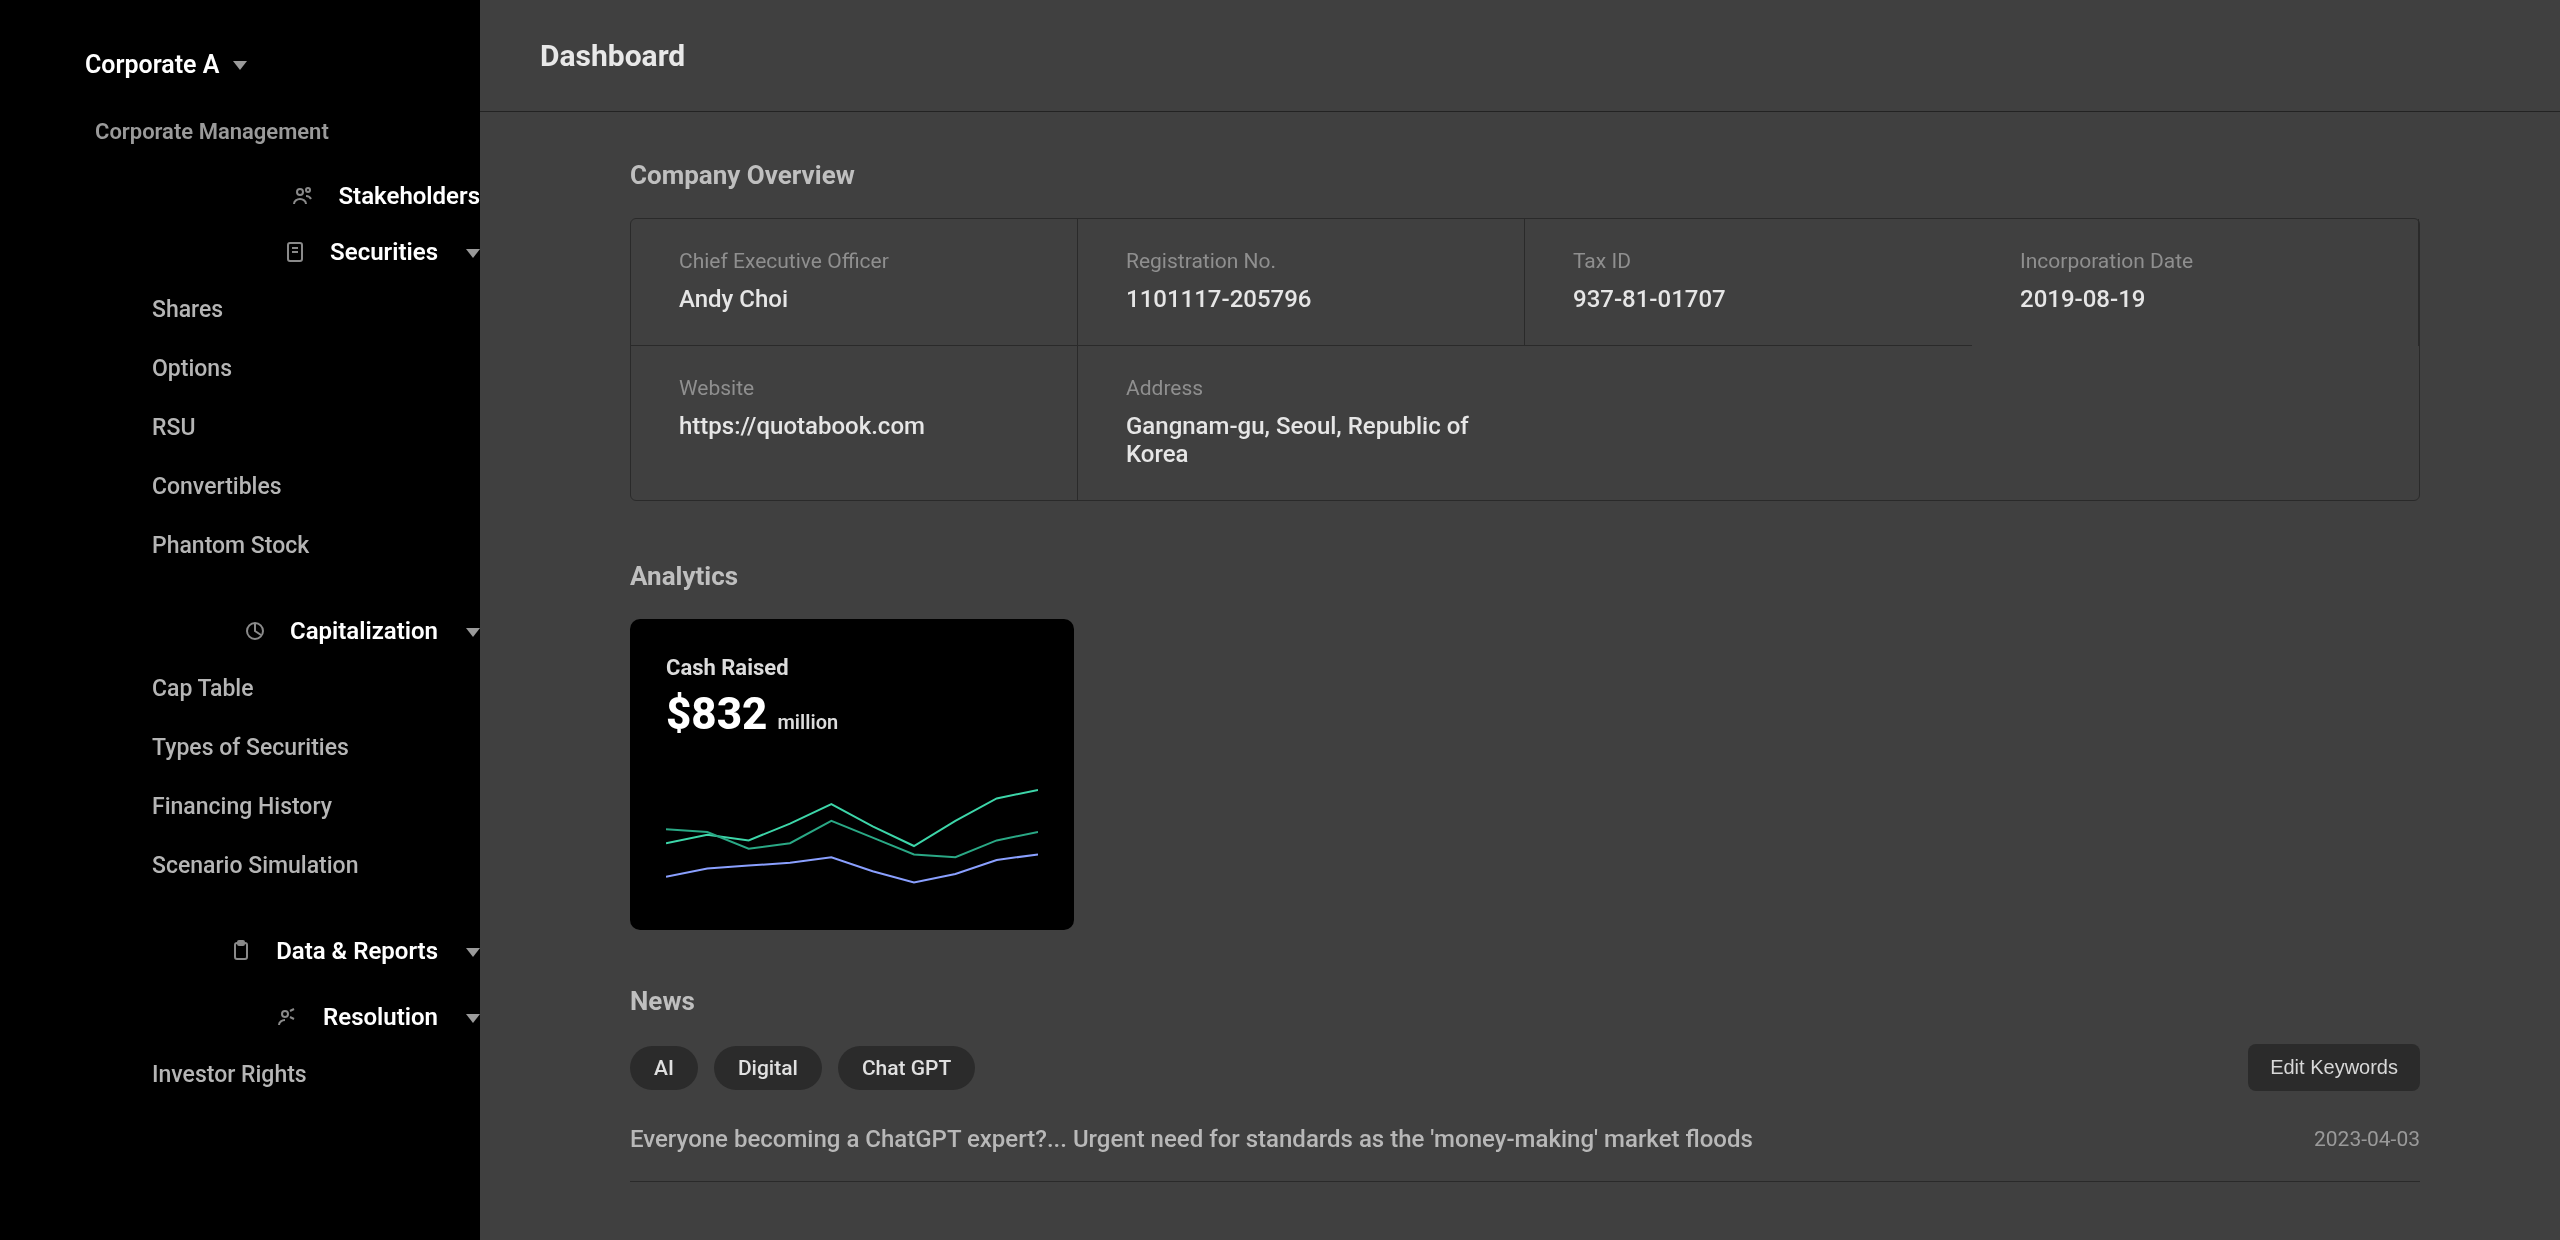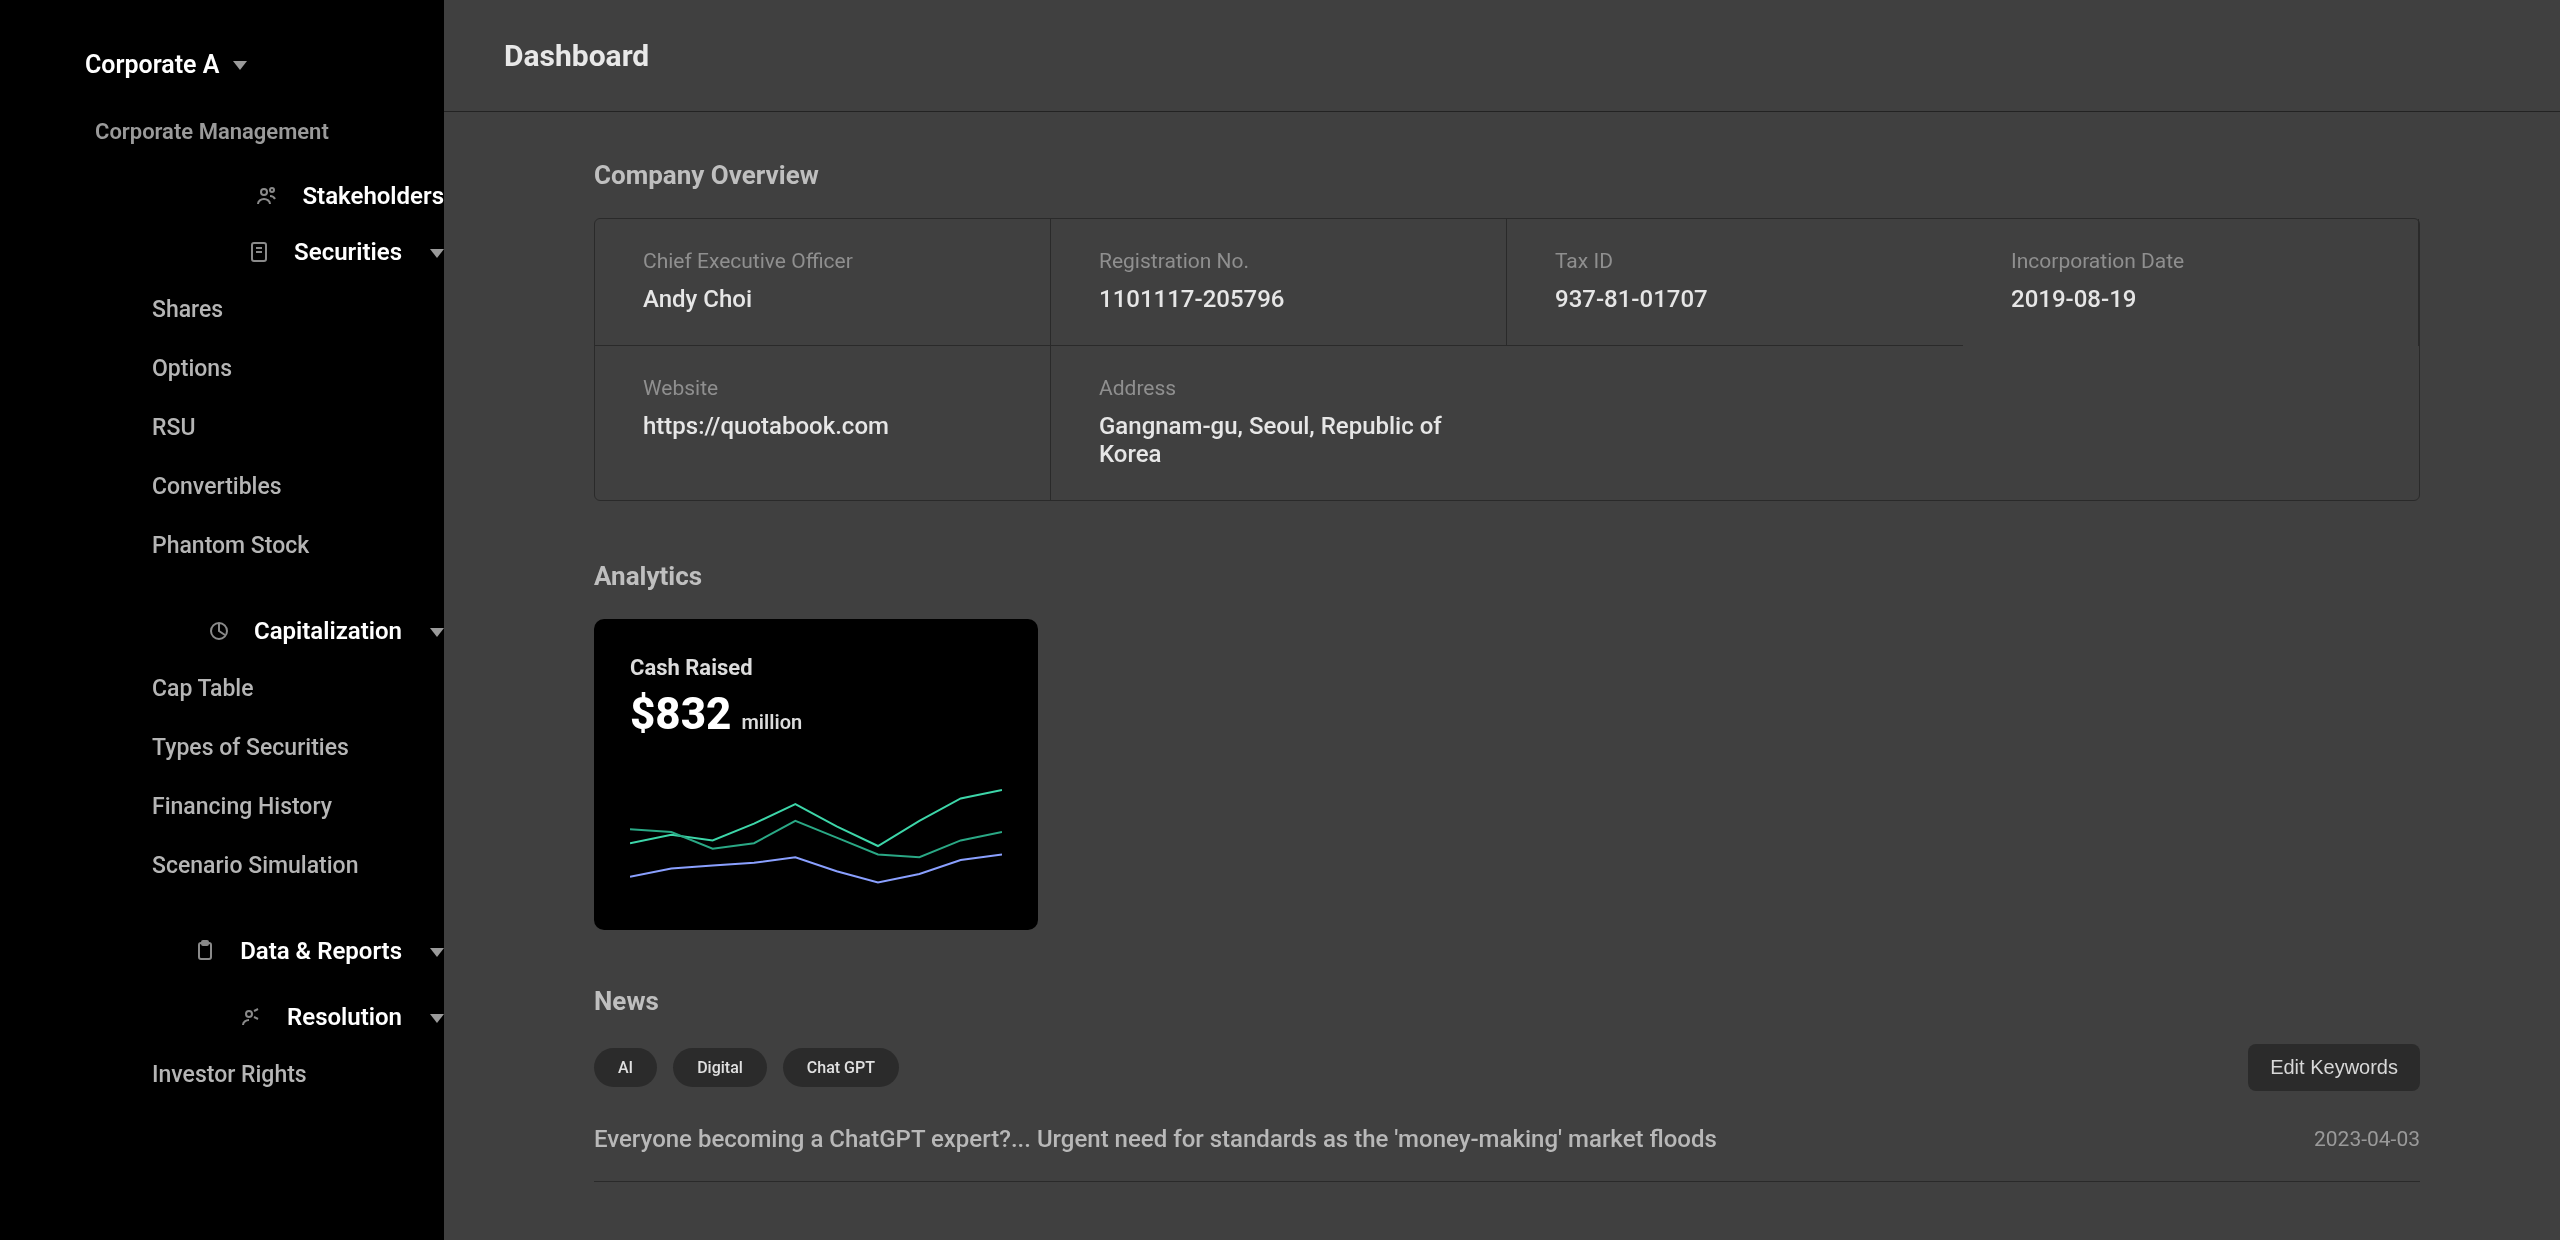--- a/index.html
+++ b/index.html
@@ -8,21 +8,21 @@
     color: #e5e5e5;
     font-family: -apple-system, BlinkMacSystemFont, "Segoe UI", Roboto, sans-serif;
     width: 2560px;
     height: 1240px;
     overflow: hidden;
     display: flex;
   }
 
   
   .sidebar {
-    width: 444px;
+    width: 480px;
     background: #000;
     padding: 50px 0 0 0;
     flex-shrink: 0;
   }
   .org-switcher {
     padding: 0 85px 40px 85px;
     display: flex;
     align-items: center;
     gap: 14px;
     cursor: pointer;
@@ -155,21 +155,21 @@
   .news-bar {
     display: flex;
     align-items: center;
     justify-content: space-between;
     margin-bottom: 34px;
   }
   .chips { display: flex; gap: 16px; }
   .chip {
     background: #2b2b2b;
     color: #e0e0e0;
-    font-size: 16px;
+    font-size: 21px;
     font-weight: 500;
     padding: 10px 24px;
     border-radius: 999px;
     cursor: pointer;
   }
   .edit-kw-btn {
     background: #2b2b2b;
     color: #d8d8d8;
     font-size: 20px;
     padding: 12px 22px;

